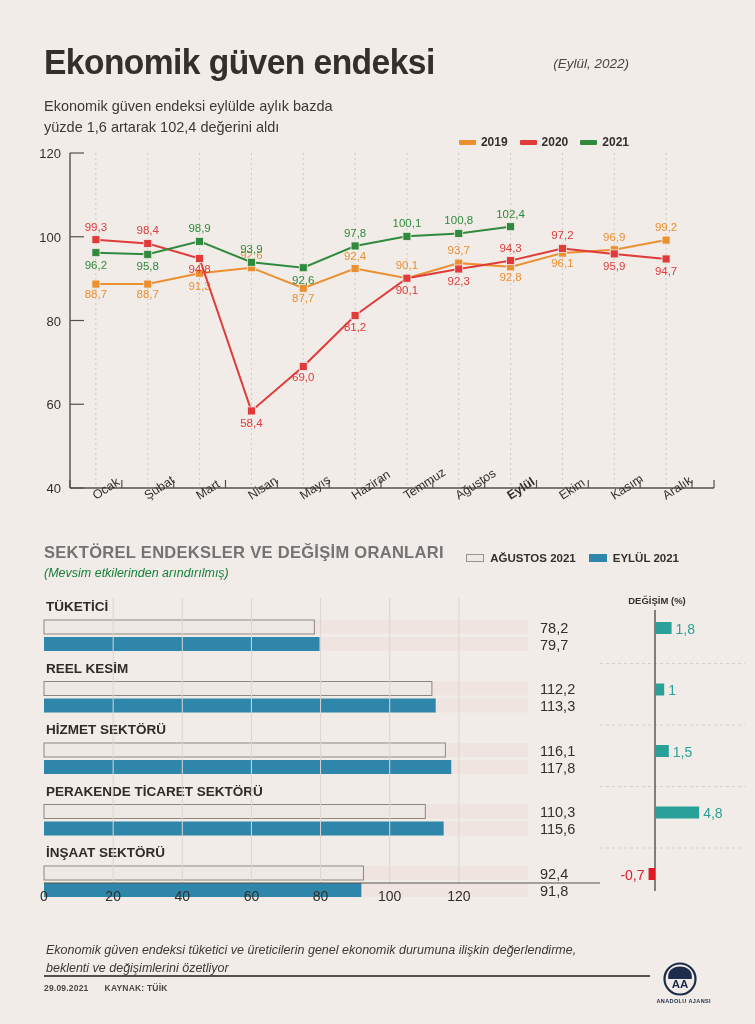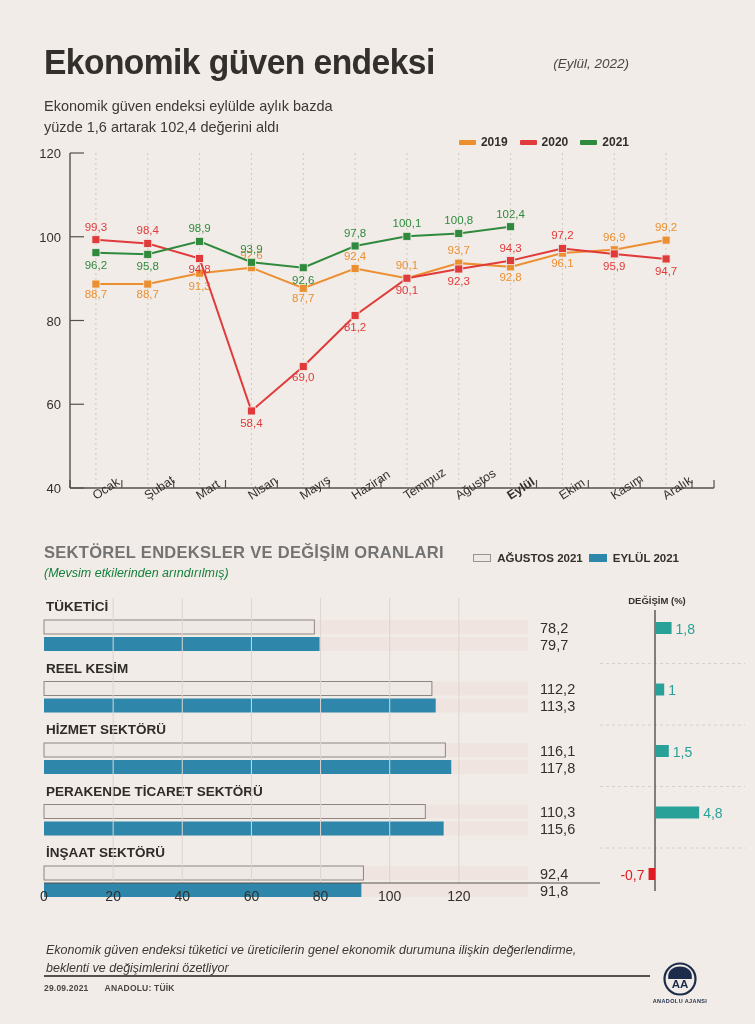--- a/index.html
+++ b/index.html
@@ -41,38 +41,38 @@
 
   
   #linechart { position: absolute; left: 0; top: 140px; width: 755px; height: 400px; }
 
   
   #sect-head { position: absolute; left: 44px; top: 543px; }
   #sect-title { font-size: 16.5px; font-weight: bold; color: #737373; letter-spacing: 0.3px; }
   #sect-sub { font-size: 12.5px; font-style: italic; color: #15803d; margin-top: 4px; }
   #legend-bar {
     position: absolute; right: 76px; top: 552px;
-    display: flex; align-items: flex-start; gap: 6px;
+    display: flex; align-items: flex-start; gap: 13px;
   }
   .lgb-item { display: flex; align-items: center; gap: 6px; }
   .lgb-sw-a { width: 18px; height: 8px; background: #efe9e5; border: 1px solid #9a938d; }
   .lgb-sw-b { width: 18px; height: 8px; background: #2e87ab; }
   .lgb-text { font-size: 11.5px; font-weight: bold; color: #332f2c; }
 
   #barchart { position: absolute; left: 0; top: 592px; width: 755px; height: 315px; }
 
   
   #note {
     position: absolute; left: 46px; top: 925px; width: 600px;
     font-size: 12.5px; font-style: italic; line-height: 18px; color: #3c3835; margin-top: 16px;
   }
   #footrule { position: absolute; left: 44px; top: 975px; width: 606px; height: 2px; background: #55504c; }
   #footmeta { position: absolute; left: 44px; top: 983px; display: flex; gap: 16px; align-items: flex-end; }
   .fm { font-size: 8.5px; font-weight: bold; color: #4a4643; letter-spacing: 0.2px; }
-  #logo { position: absolute; right: 44px; top: 962px; width: 62px; text-align: center; }
+  #logo { position: absolute; right: 44px; top: 962px; width: 62px; text-align: right; }
   #logo-name { font-size: 5.5px; font-weight: bold; color: #1d2c4a; letter-spacing: 0.4px; margin-top: 2px; }
   text { font-family: "Liberation Sans", sans-serif; }
 </style>
 </head>
 <body>
 
 <div id="page">
 
   <div id="header">
     <div id="title">Ekonomik güven endeksi</div>
@@ -306,21 +306,21 @@
       </svg>
   </div>
 
   <div id="note">
     <div>Ekonomik güven endeksi tüketici ve üreticilerin genel ekonomik durumuna ilişkin değerlendirme,</div>
     <div>beklenti ve değişimlerini özetliyor</div>
   </div>
   <div id="footrule"></div>
   <div id="footmeta">
     <span class="fm">29.09.2021</span>
-    <span class="fm">ANADOLU: TÜİK</span>
+    <span class="fm">KAYNAK: TÜİK</span>
   </div>
   <div id="logo">
     <svg width="34" height="34" viewBox="0 0 34 34" style="display:block;margin:0 auto;">
       <circle cx="17" cy="17" r="15.5" fill="none" stroke="#1d2c4a" stroke-width="2.2"></circle>
       <path d="M17 4.6 C 9.5 4.6 5.2 9.2 5.2 14.2 L 5.2 17 L 28.8 17 L 28.8 14.2 C 28.8 9.2 24.5 4.6 17 4.6 Z" fill="#1d2c4a"></path>
       <text x="17" y="25.5" text-anchor="middle" font-size="11.5" font-weight="bold" fill="#1d2c4a">AA</text>
     </svg>
     <div id="logo-name">ANADOLU AJANSI</div>
   </div>
 

